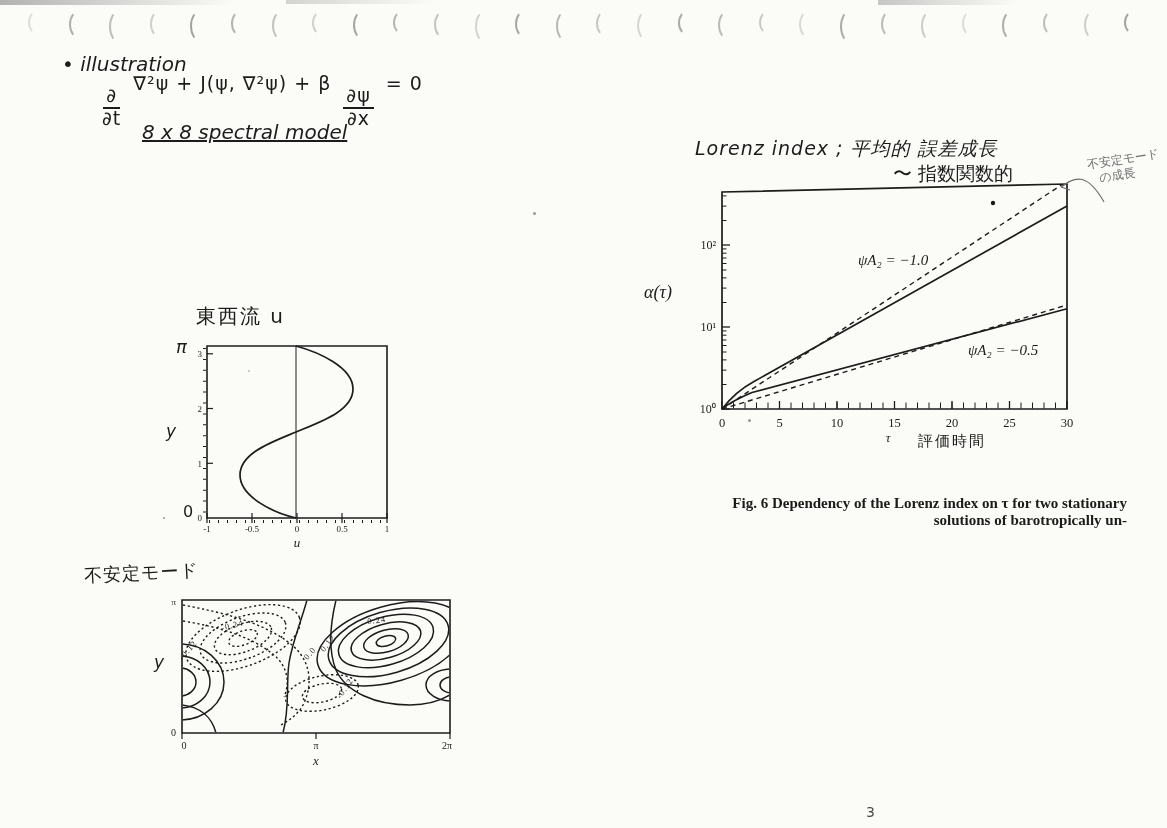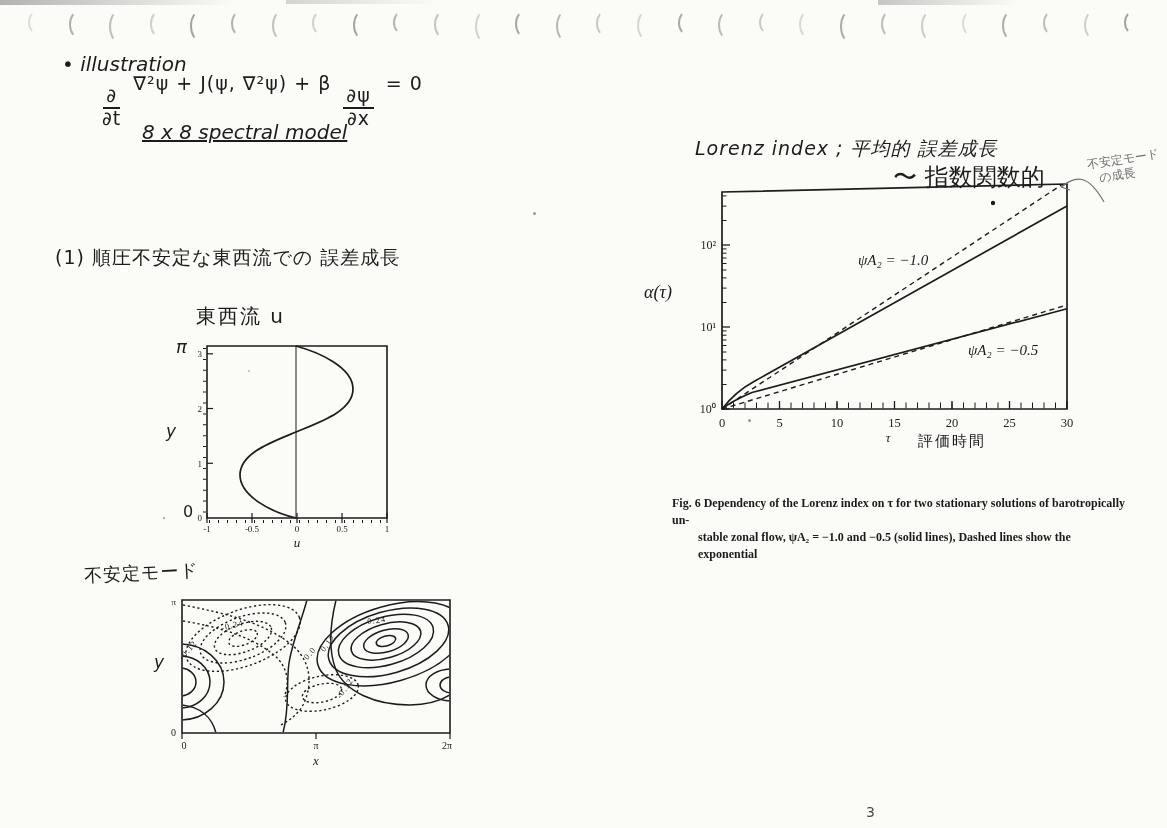--- a/index.html
+++ b/index.html
@@ -11,21 +11,21 @@
   
   .arc{position:absolute;top:10px;width:17px;height:25px;border:2px solid transparent;
        border-left:2.6px solid #8f8f8f;border-radius:50%;}
   .smudge{position:absolute;background:linear-gradient(90deg,#777,rgba(170,170,170,0));}
   .speck{position:absolute;width:3px;height:3px;background:#555;border-radius:50%;opacity:.6;}
   
   .frac{display:inline-flex;flex-direction:column;align-items:center;line-height:1;
         vertical-align:-0.65em;margin:0 5px;}
   .frac .num{border-bottom:2px solid #1c1c1c;padding:0 3px 2px;}
   .eq{font-size:19px;letter-spacing:1px;}
-  .caption{font-size:12px;font-weight:600;line-height:17px;color:#1b1b1b;}
+  .caption{font-size:15px;font-weight:600;line-height:17px;color:#1b1b1b;text-align:right;}
   svg text{fill:#1c1c1c;}
   .mnote{color:#6e6e6e;font-size:12px;line-height:15px;transform:rotate(-9deg);}
 </style>
 </head>
 <body>
 
 <div class="page">
 
   <div class="abs" style="left:0;top:0;width:1167px;height:45px;">
       <span class="arc" style="left: 28px; height: 21px; opacity: 0.28;"></span>
@@ -82,21 +82,20 @@
     <span>β</span>
     <span class="frac">
       <span class="num">∂ψ</span>
       <span>∂x</span>
     </span>
     <span>= 0</span>
   </div>
 
   <div class="abs hand latin" style="left:142px;top:120px;font-size:20px;text-decoration:underline;">8 x 8   spectral model</div>
 
-  <div class="abs hand" style="left:55px;top:245px;font-size:19px;letter-spacing:1px;">(1) 順圧不安定な東西流での 誤差成長</div>
 
   <div class="abs hand" style="left:196px;top:303px;font-size:20px;letter-spacing:2px;">東西流 u</div>
 
   <svg class="abs" style="left:150px;top:295px;" width="260" height="265" viewBox="0 0 260 265">
     <path d="M57,51 H237 V223 H57 Z" fill="none" stroke="#1c1c1c" stroke-width="1.6"></path>
     <line x1="146" y1="51" x2="146" y2="223" stroke="#1c1c1c" stroke-width="1"></line>
     <path d="M146,223 C124,218 90,202 90,180 C90,158 122,147 146,137 C170,127 203,116 203,94 C203,72 168,57 146,51" fill="none" stroke="#1c1c1c" stroke-width="1.7"></path>
 
     <g stroke="#1c1c1c" stroke-width="1.2">
       <line x1="57" y1="58.8" x2="63" y2="58.8"></line>
@@ -198,21 +197,21 @@
       <text x="36" y="181" font-size="10" text-anchor="end">0</text>
       <text x="44" y="194" font-size="10" text-anchor="middle">0</text>
       <text x="176" y="194" font-size="10" text-anchor="middle">π</text>
       <text x="307" y="194" font-size="10" text-anchor="middle">2π</text>
       <text x="176" y="210" font-size="13" font-style="italic" text-anchor="middle">x</text>
     </g>
     <text x="14" y="113" font-size="17" font-style="italic" font-family="DejaVu Sans,sans-serif">y</text>
   </svg>
 
   <div class="abs hand latin" style="left:695px;top:136px;font-size:19px;letter-spacing:1px;">Lorenz index ; 平均的 誤差成長</div>
-  <div class="abs hand" style="left:893px;top:161px;font-size:24px;">〜 指数関数的</div>
+  <div class="abs hand" style="left:893px;top:161px;font-size:19px;">〜 指数関数的</div>
 
   <div class="abs hand mnote" style="left:1088px;top:152px;">
     <div>不安定モード</div>
     <div style="padding-left:10px;">の成長</div>
   </div>
 
   <svg class="abs" style="left:630px;top:150px;" width="537" height="340" viewBox="0 0 537 340">
 
     <path d="M92,259 L92,42 L437,34 L437,259 Z" fill="none" stroke="#1c1c1c" stroke-width="1.7"></path>
 
@@ -282,18 +281,17 @@
       <text x="258" y="292" font-size="13" font-style="italic" text-anchor="middle">τ</text>
       <text x="228" y="115" font-size="15" font-style="italic">ψA₂ = −1.0</text>
       <text x="338" y="205" font-size="15" font-style="italic">ψA₂ = −0.5</text>
     </g>
   </svg>
 
   <div class="abs hand" style="left:918px;top:432px;font-size:15px;letter-spacing:2px;">評価時間</div>
 
   <div class="abs caption" style="left:672px;top:495px;width:455px;">
     <div>Fig. 6  Dependency of the Lorenz index on τ for two stationary solutions of barotropically un-</div>
-    <div style="padding-left:26px;">stable zonal flow, ψA₂ = −1.0 and −0.5 (solid lines), Dashed lines show the exponential</div>
   </div>
 
   <div class="abs hand" style="left:866px;top:804px;font-size:14px;color:#4a4a4a;">3</div>
 
 </div>
 
 </body></html>

